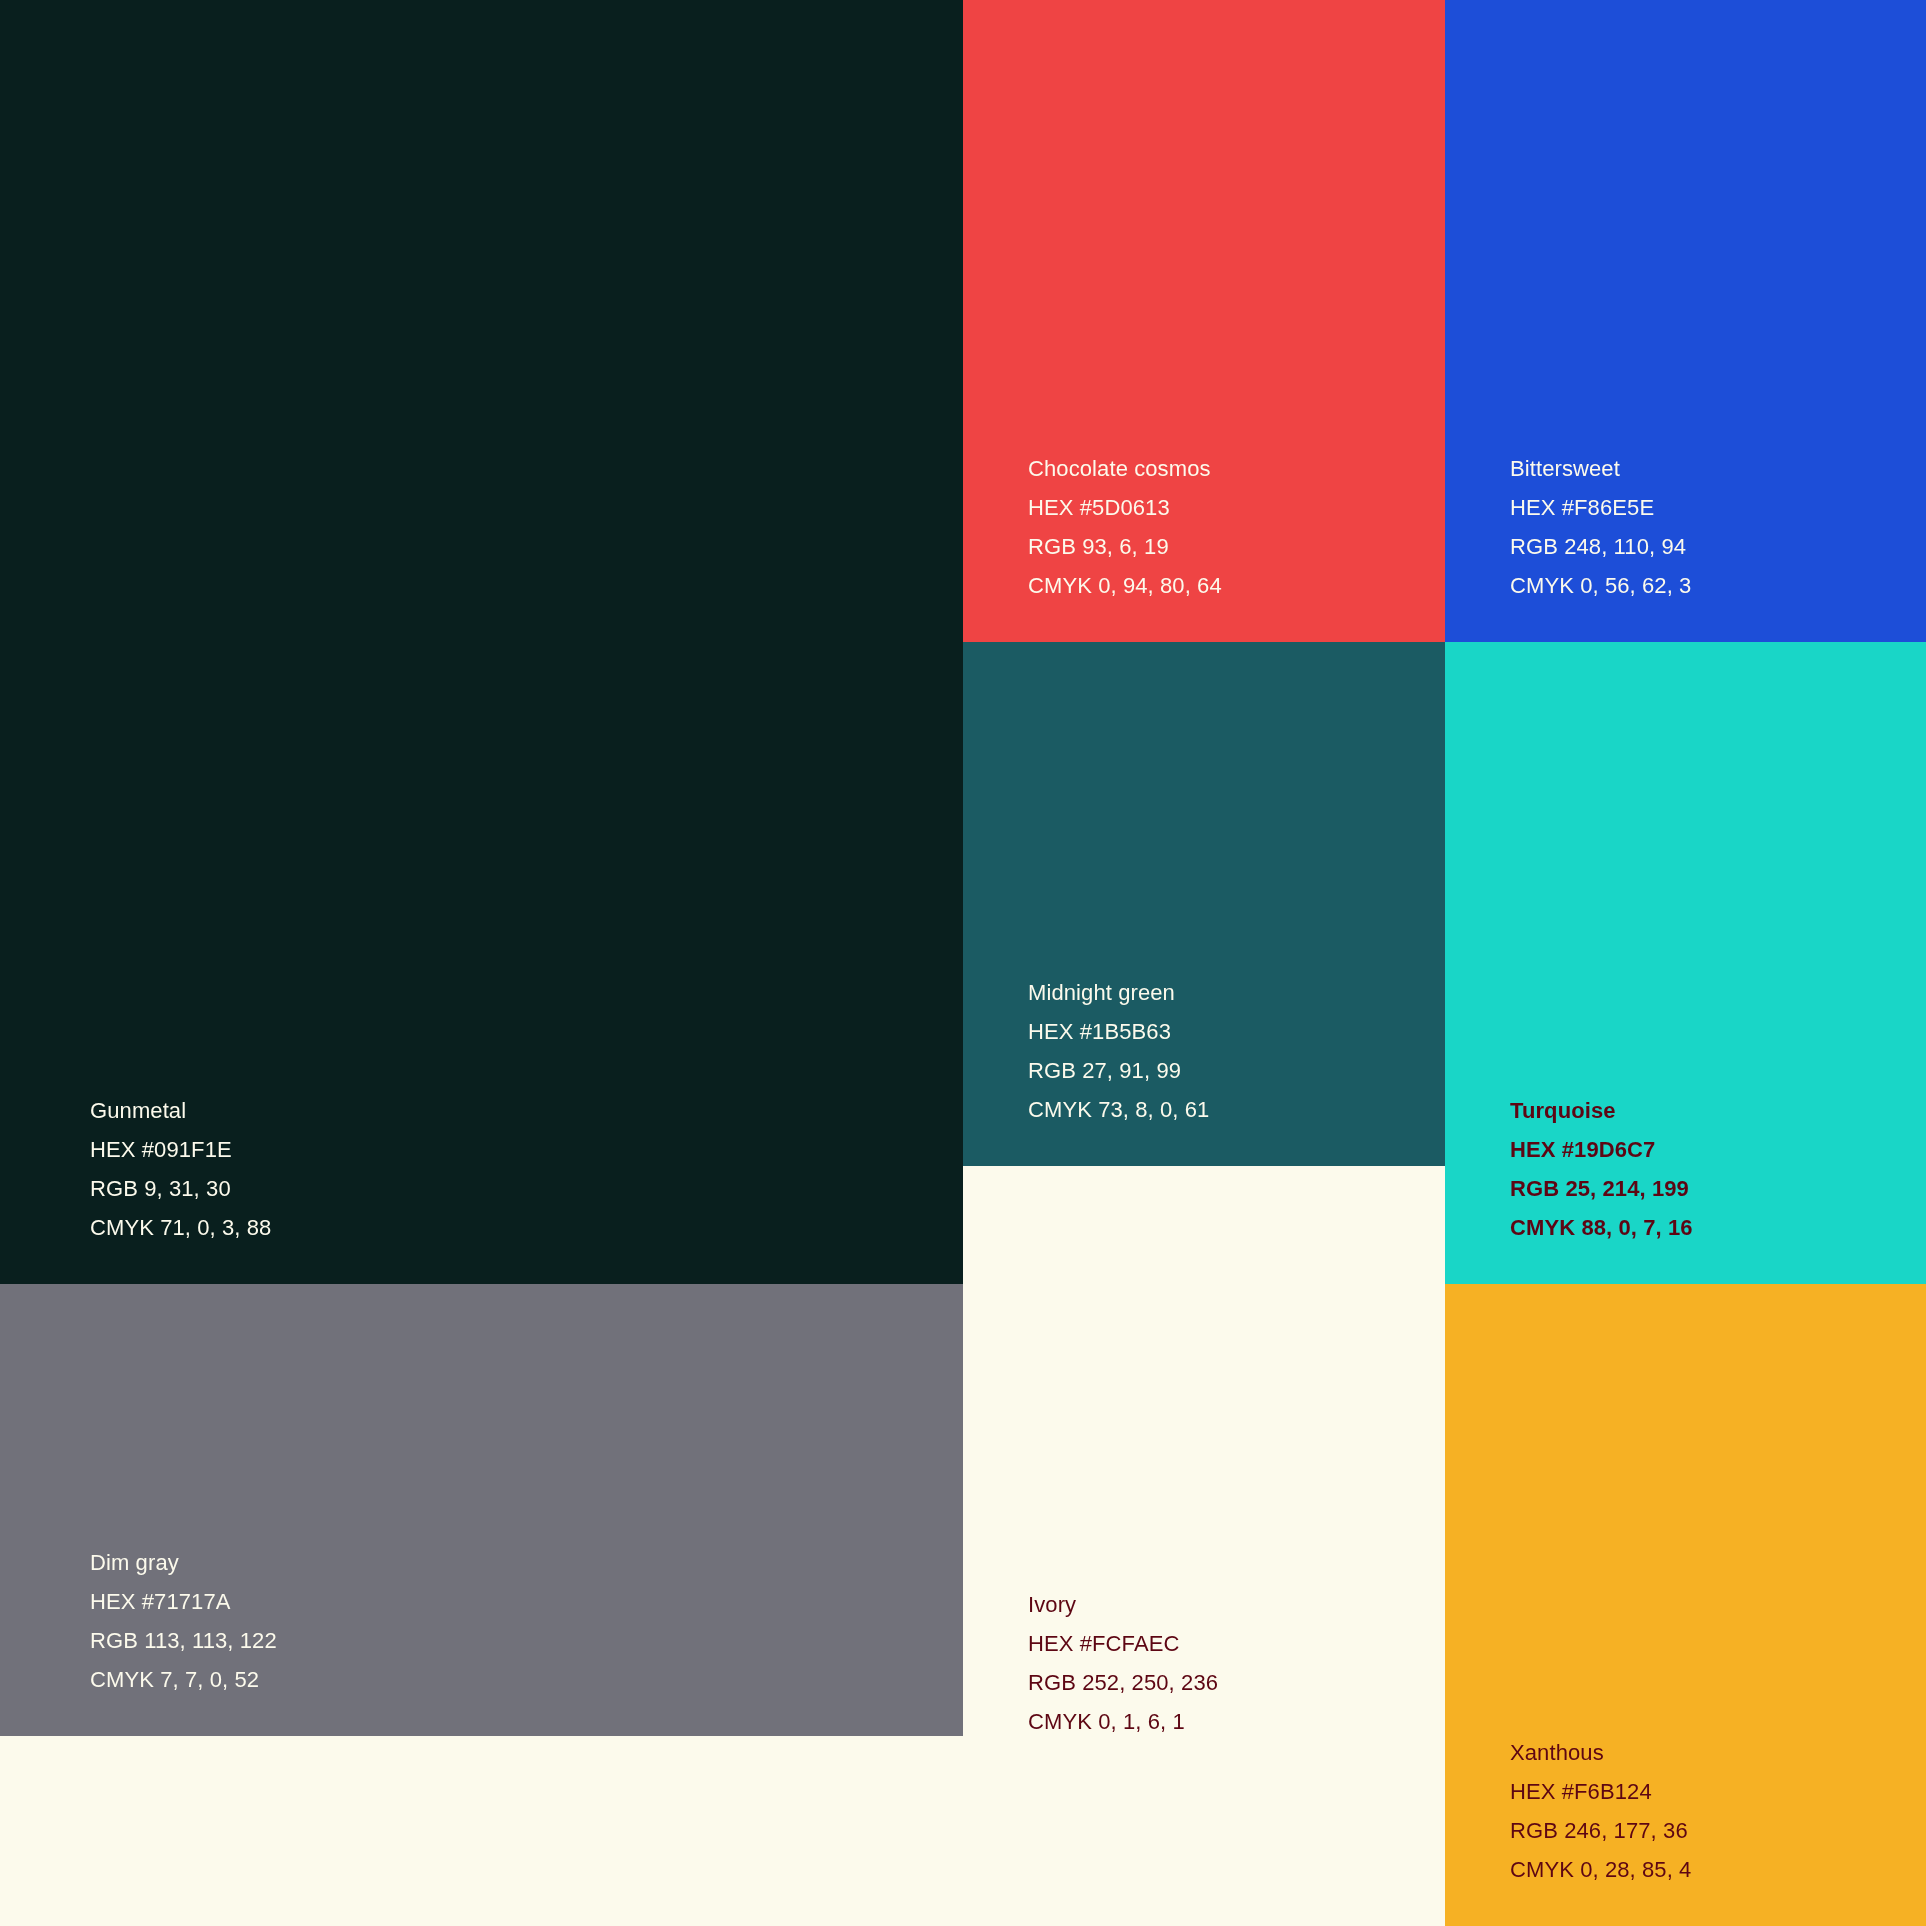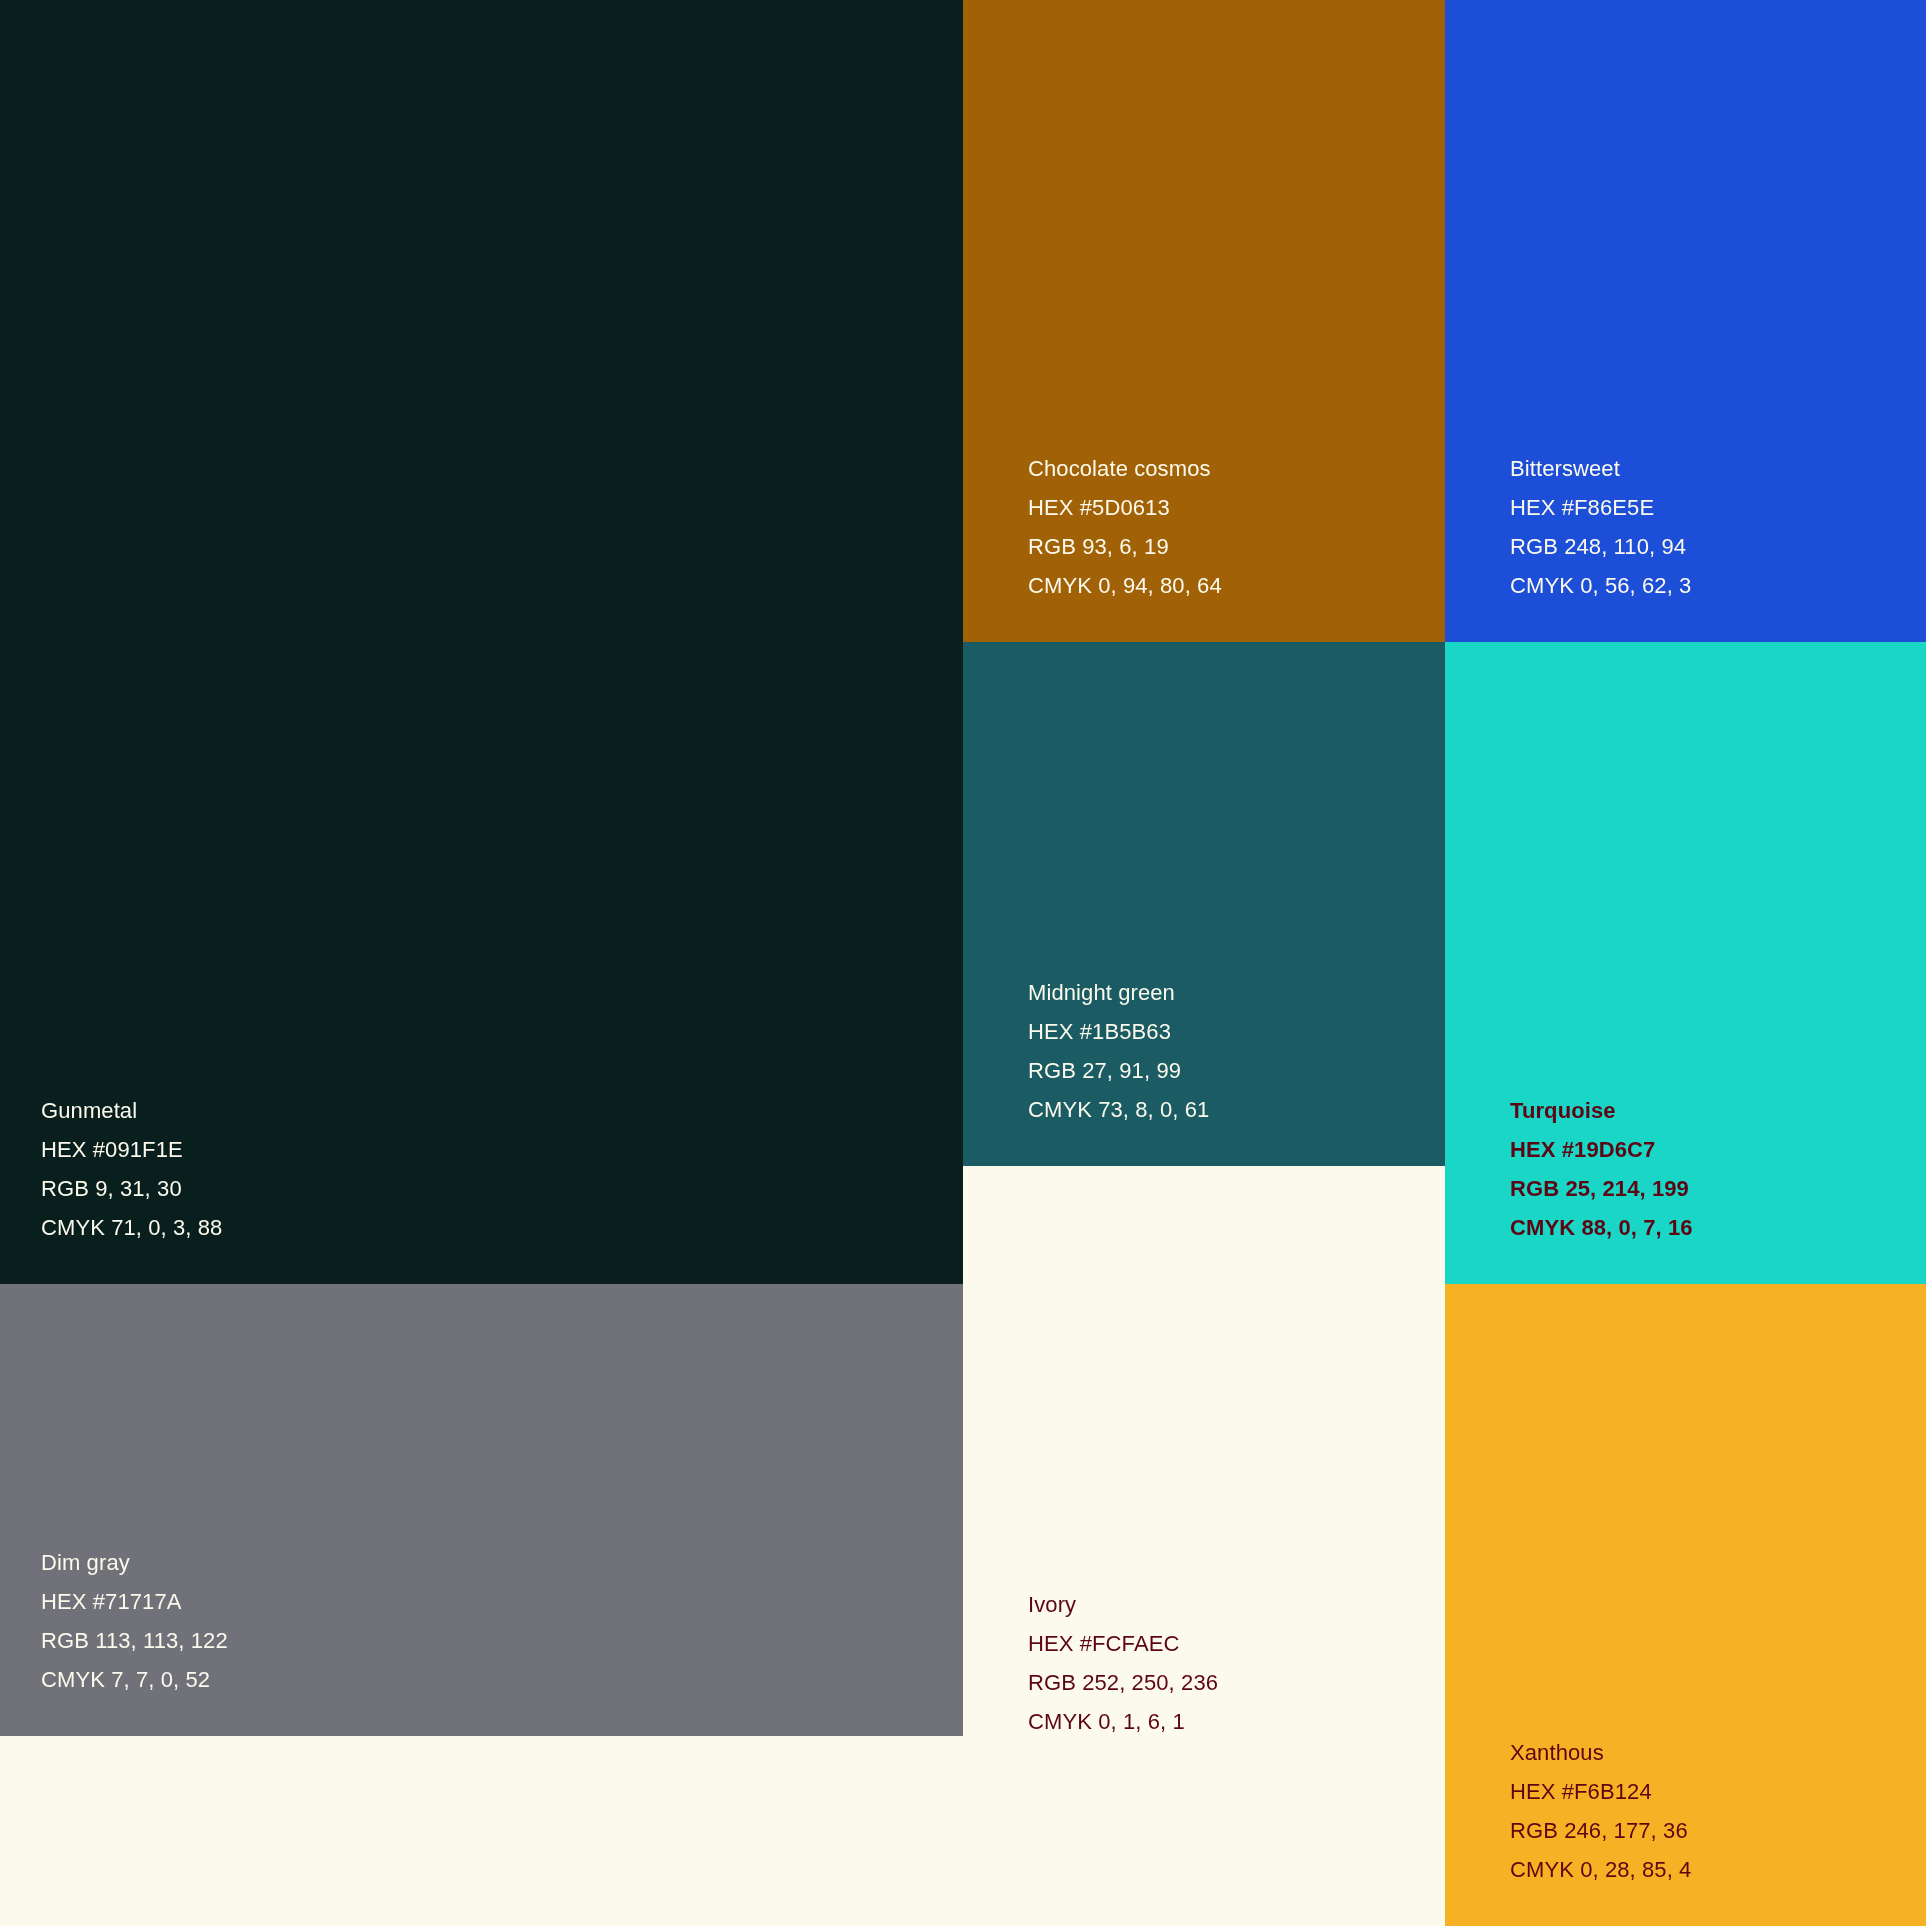--- a/index.html
+++ b/index.html
@@ -15,21 +15,21 @@
     font-family: "Liberation Sans", sans-serif;
   }
   .swatch {
     position: absolute;
     box-sizing: border-box;
     display: flex;
     flex-direction: column;
     justify-content: flex-end;
   }
   .swatch-info {
-    padding-left: 41px;
+    padding-left: 90px;
     padding-bottom: 37px;
   }
   .swatch.col2 .swatch-info,
   .swatch.col3 .swatch-info {
     padding-left: 65px;
   }
   .swatch-name,
   .swatch-hex,
   .swatch-rgb,
   .swatch-cmyk {
@@ -56,21 +56,21 @@
 
   <div class="swatch col1" id="cell-gunmetal" style="background-color: rgb(9, 31, 30); color: rgb(252, 250, 236);">
     <div class="swatch-info">
       <div class="swatch-name">Gunmetal</div>
       <div class="swatch-hex">HEX #091F1E</div>
       <div class="swatch-rgb">RGB 9, 31, 30</div>
       <div class="swatch-cmyk">CMYK 71, 0, 3, 88</div>
     </div>
   </div>
 
-  <div class="swatch col2" id="cell-chocolate-cosmos" style="background-color: #a16207; color: rgb(252, 250, 236);">
+  <div class="swatch col2" id="cell-chocolate-cosmos" style="background-color: #ef4444; color: rgb(252, 250, 236);">
     <div class="swatch-info">
       <div class="swatch-name">Chocolate cosmos</div>
       <div class="swatch-hex">HEX #5D0613</div>
       <div class="swatch-rgb">RGB 93, 6, 19</div>
       <div class="swatch-cmyk">CMYK 0, 94, 80, 64</div>
     </div>
   </div>
 
   <div class="swatch col3" id="cell-bittersweet" style="background-color: #1d4ed8; color: rgb(252, 250, 236);">
     <div class="swatch-info">

